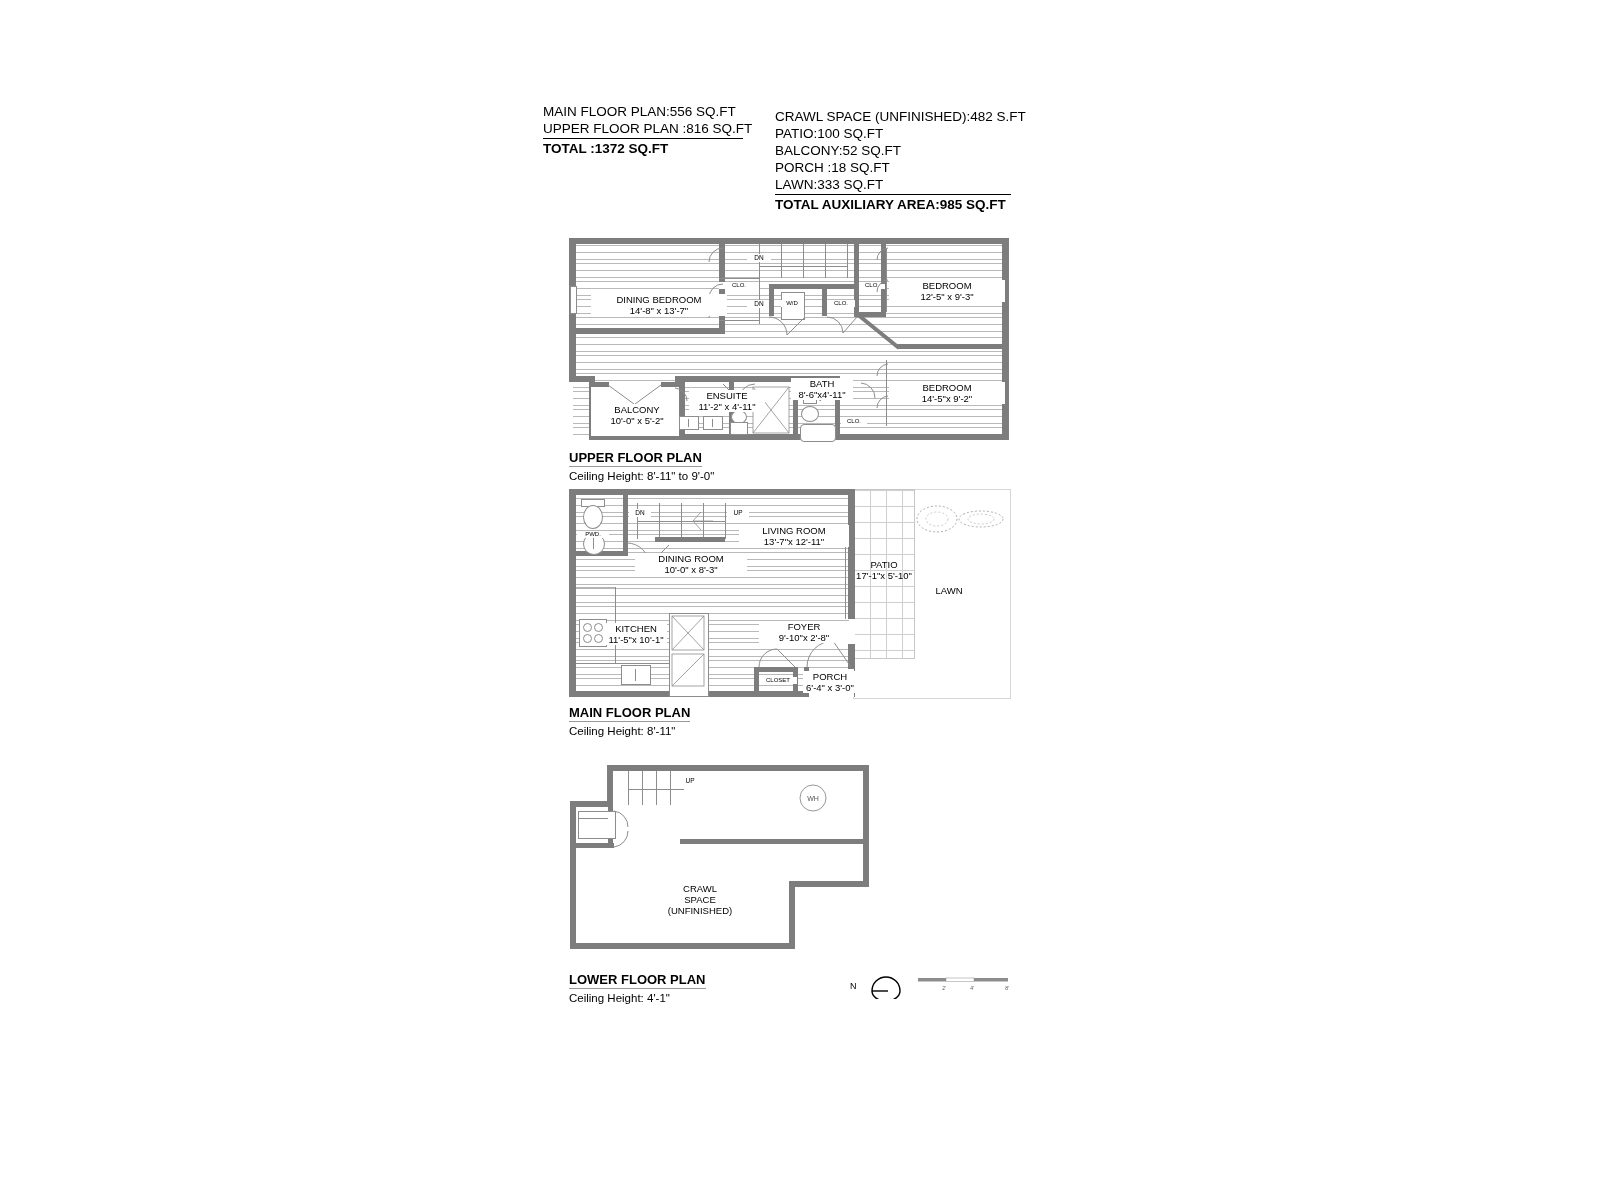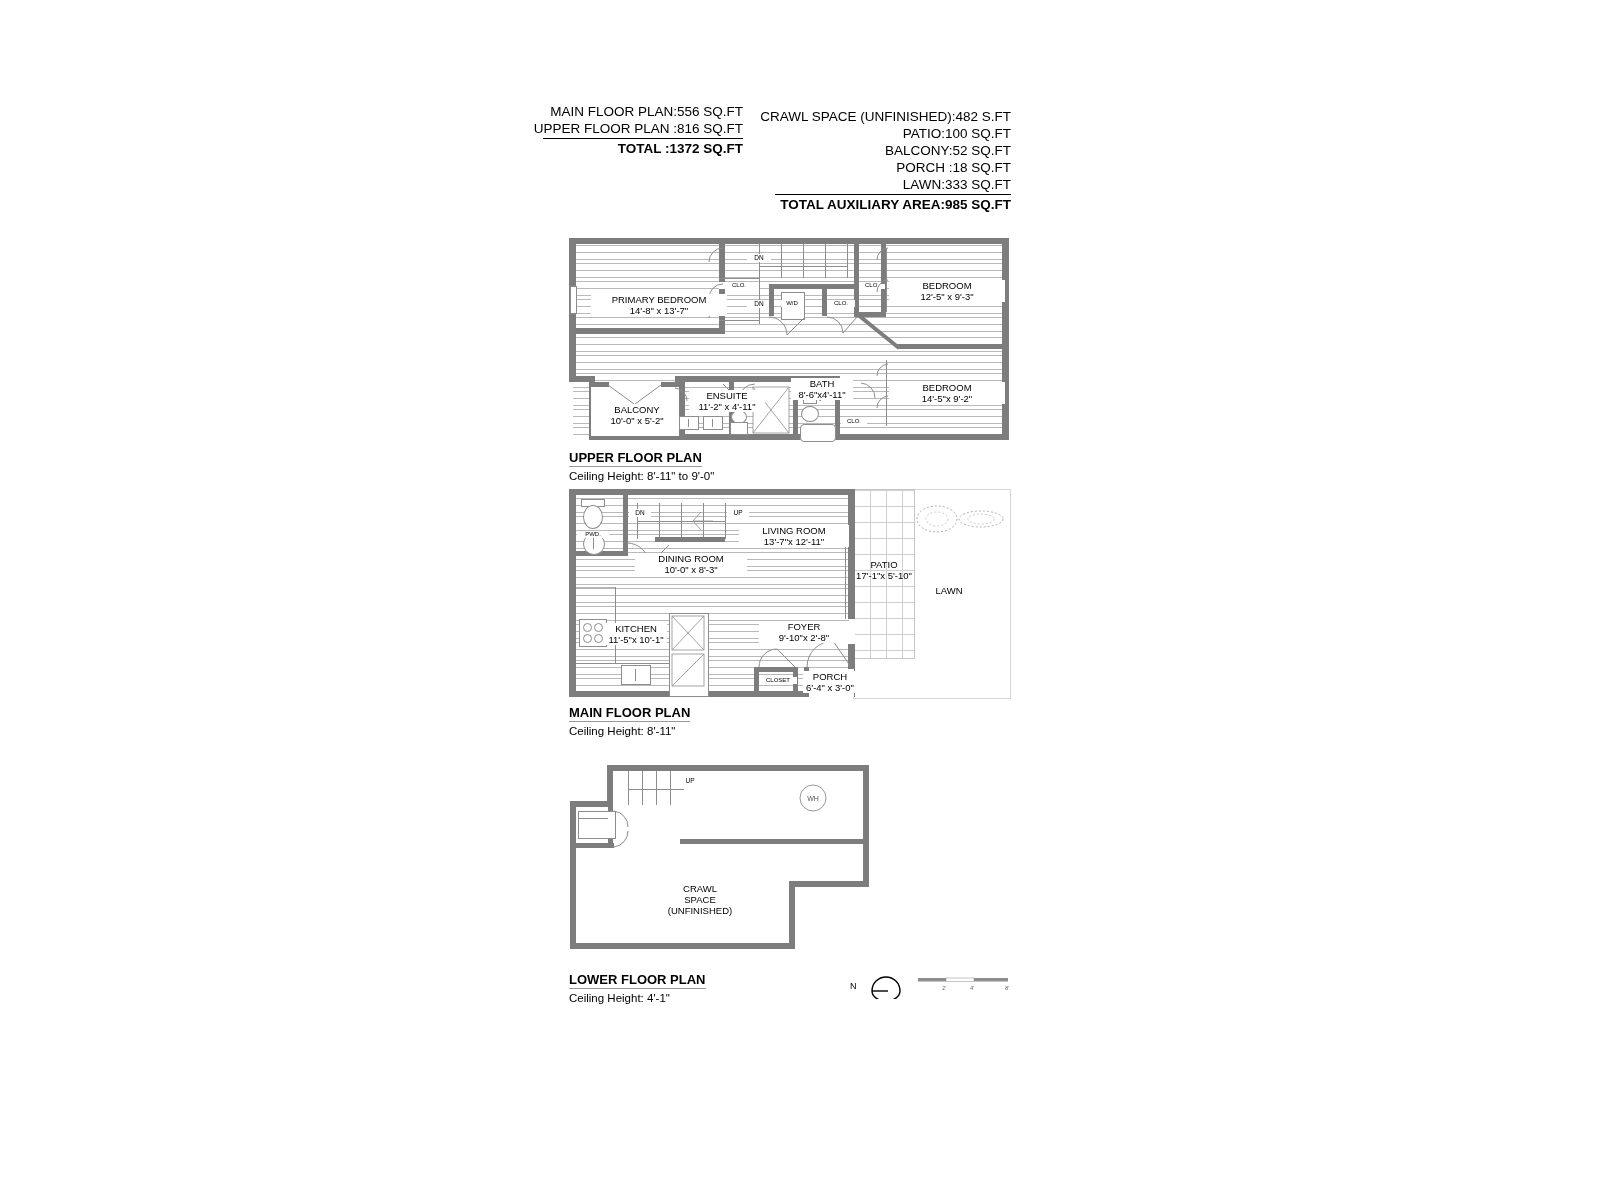--- a/index.html
+++ b/index.html
@@ -13,21 +13,21 @@
   #realtor-mark .bar{position:absolute;left:19px;top:10px;width:15px;height:68px;background:#fff;}
   #realtor-mark .bowl{position:absolute;left:34px;top:10px;width:30px;height:32px;background:#fff;border-top-right-radius:0;}
   #realtor-mark .diag{position:absolute;left:34px;top:42px;width:0;height:0;border-left:30px solid #fff;border-bottom:36px solid transparent;}
   #realtor-word{position:absolute;left:0px;top:90px;font-size:20px;letter-spacing:1px;color:#a8a8a8;font-family:"Liberation Sans",sans-serif;}
   #realtor-word sup{font-size:9px;vertical-align:super;}
 
   #title{position:absolute;left:450px;top:58px;width:640px;text-align:center;font-size:27px;font-weight:bold;letter-spacing:0.3px;}
 
   #area-left{position:absolute;left:543px;top:103px;width:200px;font-size:13.5px;line-height:17px;}
   #area-right{position:absolute;left:775px;top:108px;width:236px;font-size:13.5px;line-height:17px;}
-  .arow{display:flex;justify-content:flex-end;white-space:nowrap;}
+  .arow{display:flex;justify-content:flex-start;white-space:nowrap;}
   .arow .lbl{text-align:left;}
   .arow .val{text-align:right;}
   .tot{font-weight:bold;border-top:1.5px solid #000;padding-top:1px;margin-top:1px;}
 
   
   .plan-caption{position:absolute;font-size:12.5px;}
   .plan-caption .big{font-weight:bold;font-size:13px;border-bottom:1px solid #999;display:inline-block;padding-bottom:1px;}
   .plan-caption .small{display:block;margin-top:3px;font-size:11.5px;}
 
   
@@ -218,21 +218,21 @@
   <svg style="position:absolute;left:305px;top:8px;" width="16" height="66">
     <path d="M14 2 A 12 12 0 0 0 3 14" fill="none" stroke="#8d8d8d" stroke-width="1"></path>
     <path d="M14 34 A 12 12 0 0 0 3 46" fill="none" stroke="#8d8d8d" stroke-width="1"></path>
   </svg>
   <svg style="position:absolute;left:305px;top:124px;" width="16" height="66">
     <path d="M14 2 A 12 12 0 0 0 3 14" fill="none" stroke="#8d8d8d" stroke-width="1"></path>
     <path d="M14 34 A 12 12 0 0 0 3 46" fill="none" stroke="#8d8d8d" stroke-width="1"></path>
   </svg>
 
   <div class="lbl-room" style="left:22px;top:56px;width:136px;">
-    <span>PRIMARY BEDROOM</span><br>
+    <span>DINING BEDROOM</span><br>
     <span>14'-8"  x  13'-7"</span>
   </div>
   <div class="lbl-room" style="left:320px;top:42px;width:116px;">
     <span>BEDROOM</span><br>
     <span>12'-5" x 9'-3"</span>
   </div>
   <div class="lbl-room" style="left:320px;top:144px;width:116px;">
     <span>BEDROOM</span><br>
     <span>14'-5"x 9'-2"</span>
   </div>

